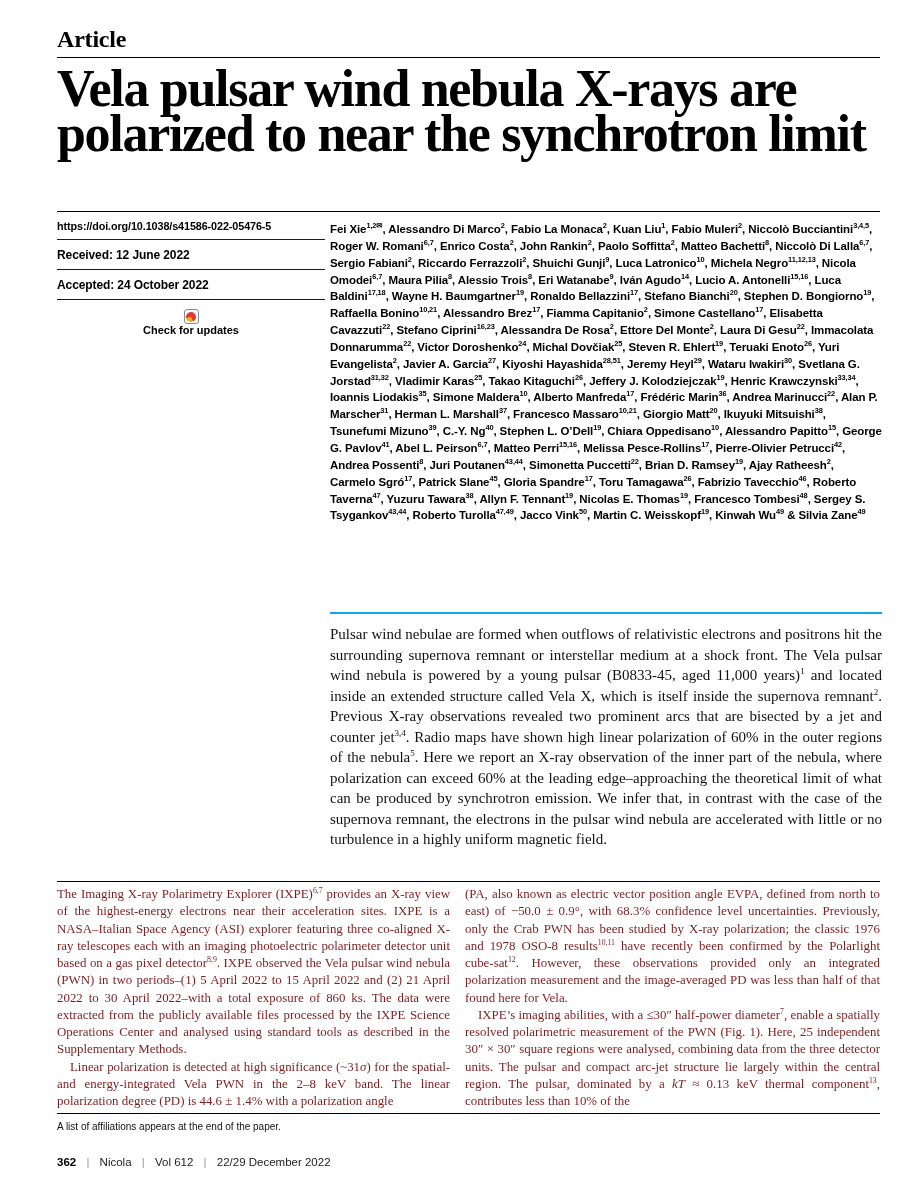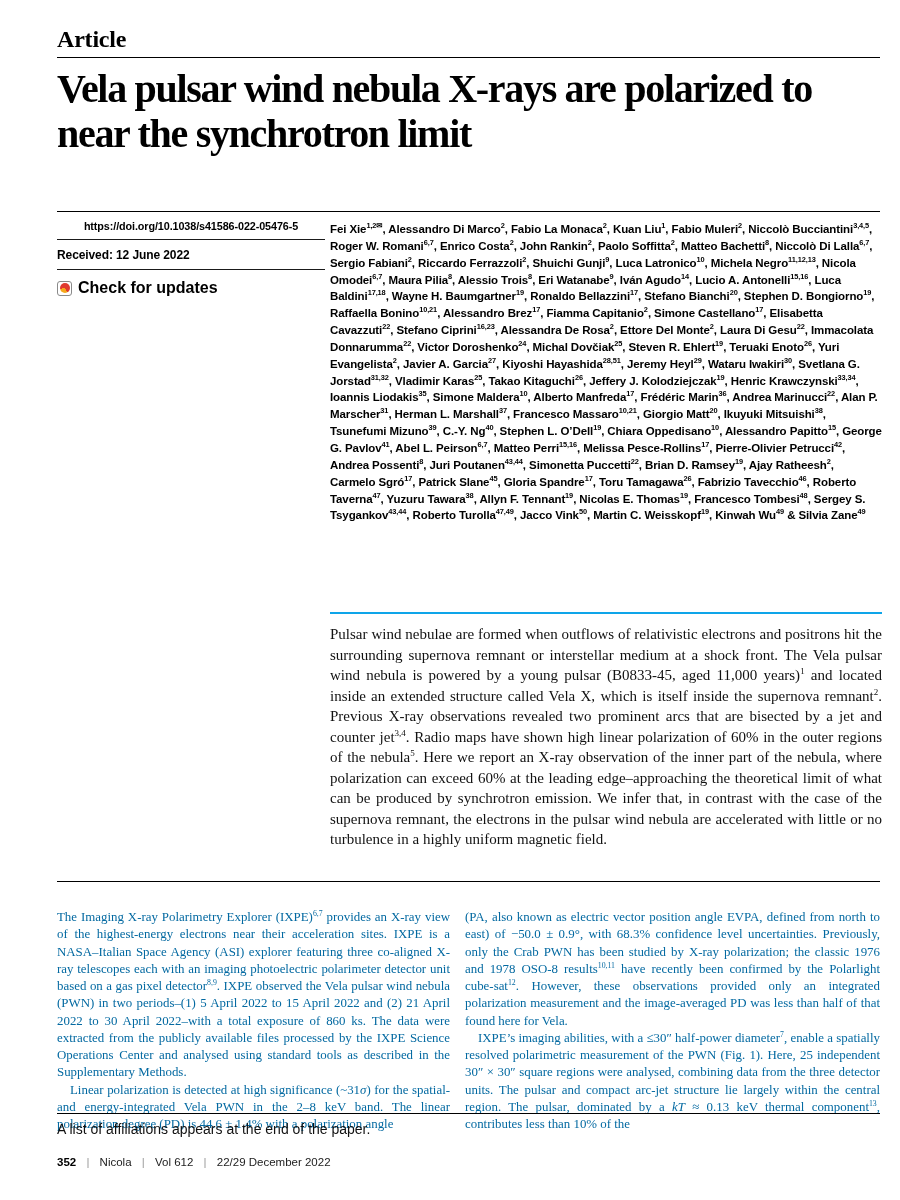--- a/index.html
+++ b/index.html
@@ -3,74 +3,75 @@
 <meta charset="utf-8">
 <style>
   html,body{margin:0;padding:0;background:#ffffff;}
   .page{position:relative;width:900px;height:1200px;background:#fff;overflow:hidden;
         font-family:"Liberation Sans",sans-serif;color:#000;}
   
   .kicker{position:absolute;left:57px;top:26px;font-family:"Liberation Serif",serif;
           font-size:24px;font-weight:bold;letter-spacing:-0.2px;}
   .kicker-rule{position:absolute;left:57px;right:20px;top:57px;border-top:1.5px solid #000;}
   .title{position:absolute;left:57px;top:66px;width:832px;font-family:"Liberation Serif",serif;
-         font-size:40px;line-height:45px;font-weight:bold;letter-spacing:-1.3px;color:#000;}
+         font-size:52px;line-height:45px;font-weight:bold;letter-spacing:-1.3px;color:#000;}
   
   .head-rule{position:absolute;left:57px;right:20px;top:211px;border-top:1.5px solid #000;}
   
   .meta{position:absolute;left:57px;top:212px;width:268px;}
   .meta-row{border-bottom:1px solid #1a1a1a;padding:8px 0 7px;font-size:12px;font-weight:bold;
             letter-spacing:-0.1px;white-space:nowrap;}
-  .meta-row.doi{font-size:10.8px;text-align:center;}
-  .meta-check{display:flex;align-items:center;gap:6px;padding-top:9px;font-size:16px;font-weight:bold;}
+  .meta-row.doi{font-size:10.8px;}
+  .meta-check{display:flex;align-items:center;padding-top:9px;font-size:11px;font-weight:bold;flex-direction:column;}
   .cfu-box{width:15px;height:15px;border:1px solid #8a8a8a;border-radius:3px;background:#fff;
            display:flex;align-items:center;justify-content:center;box-sizing:border-box;}
   .cfu-circle{width:10px;height:10px;border-radius:50%;
            background:conic-gradient(from 150deg,#f5a81c 0 110deg,#e03a2f 110deg 360deg);}
   
   .authors{position:absolute;left:330px;top:212px;width:552px;padding-top:9px;
            font-size:11.5px;font-weight:bold;line-height:16.85px;letter-spacing:-0.1px;}
   .authors sup{font-size:7.4px;line-height:0;}
   
   .abstract{position:absolute;left:330px;top:612px;width:552px;border-top:2px solid #0ea5e9;
             padding-top:10px;font-family:Liberation Serif, serif;font-size:15px;
             line-height:20.5px;text-align:justify;color:#111;}
   .abstract p{margin:0;}
   .abstract sup{font-size:9px;line-height:0;}
   
   .body-rule{position:absolute;left:57px;right:20px;top:881px;border-top:1px solid #000;}
-  .bodycol{position:absolute;top:909px;font-family:"Liberation Serif",serif;font-size:12.9px;
-           line-height:17.25px;text-align:justify;color:#0369a1;}
+  .bodycol{position:absolute;top:886px;font-family:"Liberation Serif",serif;font-size:12.9px;
+           line-height:17.25px;text-align:justify;color:#7f1d1d;}
   .bodycol.left{left:57px;width:393px;}
   .bodycol.right{left:465px;width:415px;}
   .bodycol p{margin:0;}
   .bodycol p.indent{text-indent:13px;}
   .bodycol sup{font-size:7.8px;line-height:0;}
   
   .foot-rule{position:absolute;left:57px;right:20px;top:1113px;border-top:1px solid #000;}
-  .affil-note{position:absolute;left:57px;top:1121px;font-size:14px;color:#111;}
+  .affil-note{position:absolute;left:57px;top:1121px;font-size:10px;color:#111;}
   .footer{position:absolute;left:57px;top:1156px;font-size:11.5px;color:#222;}
   .footer .pageno{font-weight:bold;color:#000;}
   .footer .sep{color:#9a9a9a;padding:0 7px;}
 </style>
 </head>
 <body>
 
 <div class="page">
 
   <div class="kicker">Article</div>
   <div class="kicker-rule"></div>
 
   <h1 class="title" style="margin:0;">Vela pulsar wind nebula X-rays are polarized to near the synchrotron limit</h1>
 
   <div class="head-rule"></div>
 
   <div class="meta">
     <div class="meta-row doi">https://doi.org/10.1038/s41586-022-05476-5</div>
     <div class="meta-row">Received: 12 June 2022</div>
+    <div class="meta-row">Accepted: 24 October 2022</div>
     <div class="meta-check">
       <span class="cfu-box">
           <span class="cfu-circle"></span>
         </span>
       <span>Check for updates</span>
     </div>
   </div>
 
   <div class="authors" id="authors"><span>Fei Xie<sup>1,2✉</sup></span>, <span>Alessandro Di Marco<sup>2</sup></span>, <span>Fabio La Monaca<sup>2</sup></span>, <span>Kuan Liu<sup>1</sup></span>, <span>Fabio Muleri<sup>2</sup></span>, <span>Niccolò Bucciantini<sup>3,4,5</sup></span>, <span>Roger W. Romani<sup>6,7</sup></span>, <span>Enrico Costa<sup>2</sup></span>, <span>John Rankin<sup>2</sup></span>, <span>Paolo Soffitta<sup>2</sup></span>, <span>Matteo Bachetti<sup>8</sup></span>, <span>Niccolò Di Lalla<sup>6,7</sup></span>, <span>Sergio Fabiani<sup>2</sup></span>, <span>Riccardo Ferrazzoli<sup>2</sup></span>, <span>Shuichi Gunji<sup>9</sup></span>, <span>Luca Latronico<sup>10</sup></span>, <span>Michela Negro<sup>11,12,13</sup></span>, <span>Nicola Omodei<sup>6,7</sup></span>, <span>Maura Pilia<sup>8</sup></span>, <span>Alessio Trois<sup>8</sup></span>, <span>Eri Watanabe<sup>9</sup></span>, <span>Iván Agudo<sup>14</sup></span>, <span>Lucio A. Antonelli<sup>15,16</sup></span>, <span>Luca Baldini<sup>17,18</sup></span>, <span>Wayne H. Baumgartner<sup>19</sup></span>, <span>Ronaldo Bellazzini<sup>17</sup></span>, <span>Stefano Bianchi<sup>20</sup></span>, <span>Stephen D. Bongiorno<sup>19</sup></span>, <span>Raffaella Bonino<sup>10,21</sup></span>, <span>Alessandro Brez<sup>17</sup></span>, <span>Fiamma Capitanio<sup>2</sup></span>, <span>Simone Castellano<sup>17</sup></span>, <span>Elisabetta Cavazzuti<sup>22</sup></span>, <span>Stefano Ciprini<sup>16,23</sup></span>, <span>Alessandra De Rosa<sup>2</sup></span>, <span>Ettore Del Monte<sup>2</sup></span>, <span>Laura Di Gesu<sup>22</sup></span>, <span>Immacolata Donnarumma<sup>22</sup></span>, <span>Victor Doroshenko<sup>24</sup></span>, <span>Michal Dovčiak<sup>25</sup></span>, <span>Steven R. Ehlert<sup>19</sup></span>, <span>Teruaki Enoto<sup>26</sup></span>, <span>Yuri Evangelista<sup>2</sup></span>, <span>Javier A. Garcia<sup>27</sup></span>, <span>Kiyoshi Hayashida<sup>28,51</sup></span>, <span>Jeremy Heyl<sup>29</sup></span>, <span>Wataru Iwakiri<sup>30</sup></span>, <span>Svetlana G. Jorstad<sup>31,32</sup></span>, <span>Vladimir Karas<sup>25</sup></span>, <span>Takao Kitaguchi<sup>26</sup></span>, <span>Jeffery J. Kolodziejczak<sup>19</sup></span>, <span>Henric Krawczynski<sup>33,34</sup></span>, <span>Ioannis Liodakis<sup>35</sup></span>, <span>Simone Maldera<sup>10</sup></span>, <span>Alberto Manfreda<sup>17</sup></span>, <span>Frédéric Marin<sup>36</sup></span>, <span>Andrea Marinucci<sup>22</sup></span>, <span>Alan P. Marscher<sup>31</sup></span>, <span>Herman L. Marshall<sup>37</sup></span>, <span>Francesco Massaro<sup>10,21</sup></span>, <span>Giorgio Matt<sup>20</sup></span>, <span>Ikuyuki Mitsuishi<sup>38</sup></span>, <span>Tsunefumi Mizuno<sup>39</sup></span>, <span>C.-Y. Ng<sup>40</sup></span>, <span>Stephen L. O’Dell<sup>19</sup></span>, <span>Chiara Oppedisano<sup>10</sup></span>, <span>Alessandro Papitto<sup>15</sup></span>, <span>George G. Pavlov<sup>41</sup></span>, <span>Abel L. Peirson<sup>6,7</sup></span>, <span>Matteo Perri<sup>15,16</sup></span>, <span>Melissa Pesce-Rollins<sup>17</sup></span>, <span>Pierre-Olivier Petrucci<sup>42</sup></span>, <span>Andrea Possenti<sup>8</sup></span>, <span>Juri Poutanen<sup>43,44</sup></span>, <span>Simonetta Puccetti<sup>22</sup></span>, <span>Brian D. Ramsey<sup>19</sup></span>, <span>Ajay Ratheesh<sup>2</sup></span>, <span>Carmelo Sgró<sup>17</sup></span>, <span>Patrick Slane<sup>45</sup></span>, <span>Gloria Spandre<sup>17</sup></span>, <span>Toru Tamagawa<sup>26</sup></span>, <span>Fabrizio Tavecchio<sup>46</sup></span>, <span>Roberto Taverna<sup>47</sup></span>, <span>Yuzuru Tawara<sup>38</sup></span>, <span>Allyn F. Tennant<sup>19</sup></span>, <span>Nicolas E. Thomas<sup>19</sup></span>, <span>Francesco Tombesi<sup>48</sup></span>, <span>Sergey S. Tsygankov<sup>43,44</sup></span>, <span>Roberto Turolla<sup>47,49</sup></span>, <span>Jacco Vink<sup>50</sup></span>, <span>Martin C. Weisskopf<sup>19</sup></span>, <span>Kinwah Wu<sup>49</sup></span> &amp; <span>Silvia Zane<sup>49</sup></span></div>
 
@@ -86,21 +87,21 @@
     </div>
   <div class="bodycol right">
       <p>(PA, also known as electric vector position angle EVPA, defined from north to east) of −50.0 ± 0.9°, with 68.3% confidence level uncertainties. Previously, only the Crab PWN has been studied by X-ray polarization; the classic 1976 and 1978 OSO-8 results<sup>10,11</sup> have recently been confirmed by the Polarlight cube-sat<sup>12</sup>. However, these observations provided only an integrated polarization measurement and the image-averaged PD was less than half of that found here for Vela.</p>
       <p class="indent">IXPE’s imaging abilities, with a ≤30″ half-power diameter<sup>7</sup>, enable a spatially resolved polarimetric measurement of the PWN (Fig. 1). Here, 25 independent 30″ × 30″ square regions were analysed, combining data from the three detector units. The pulsar and compact arc-jet structure lie largely within the central region. The pulsar, dominated by a <i>kT</i> ≈ 0.13 keV thermal component<sup>13</sup>, contributes less than 10% of the</p>
     </div>
 
   <div class="foot-rule"></div>
   <div class="affil-note">A list of affiliations appears at the end of the paper.</div>
 
   <div class="footer">
-    <span class="pageno">352</span>
+    <span class="pageno">362</span>
     <span class="sep">|</span>
     <span>Nicola</span>
     <span class="sep">|</span>
     <span>Vol 612</span>
     <span class="sep">|</span>
     <span>22/29 December 2022</span>
   </div>
 
 </div>
 

